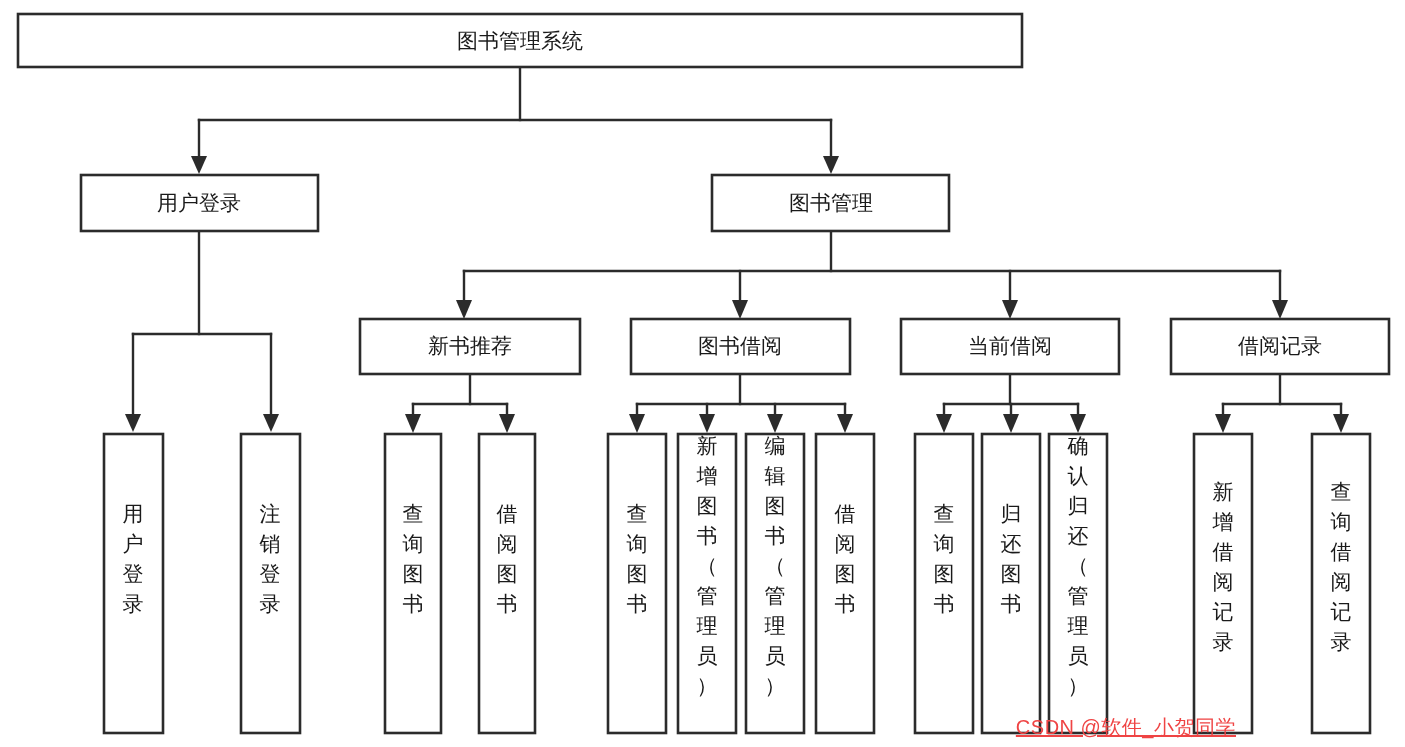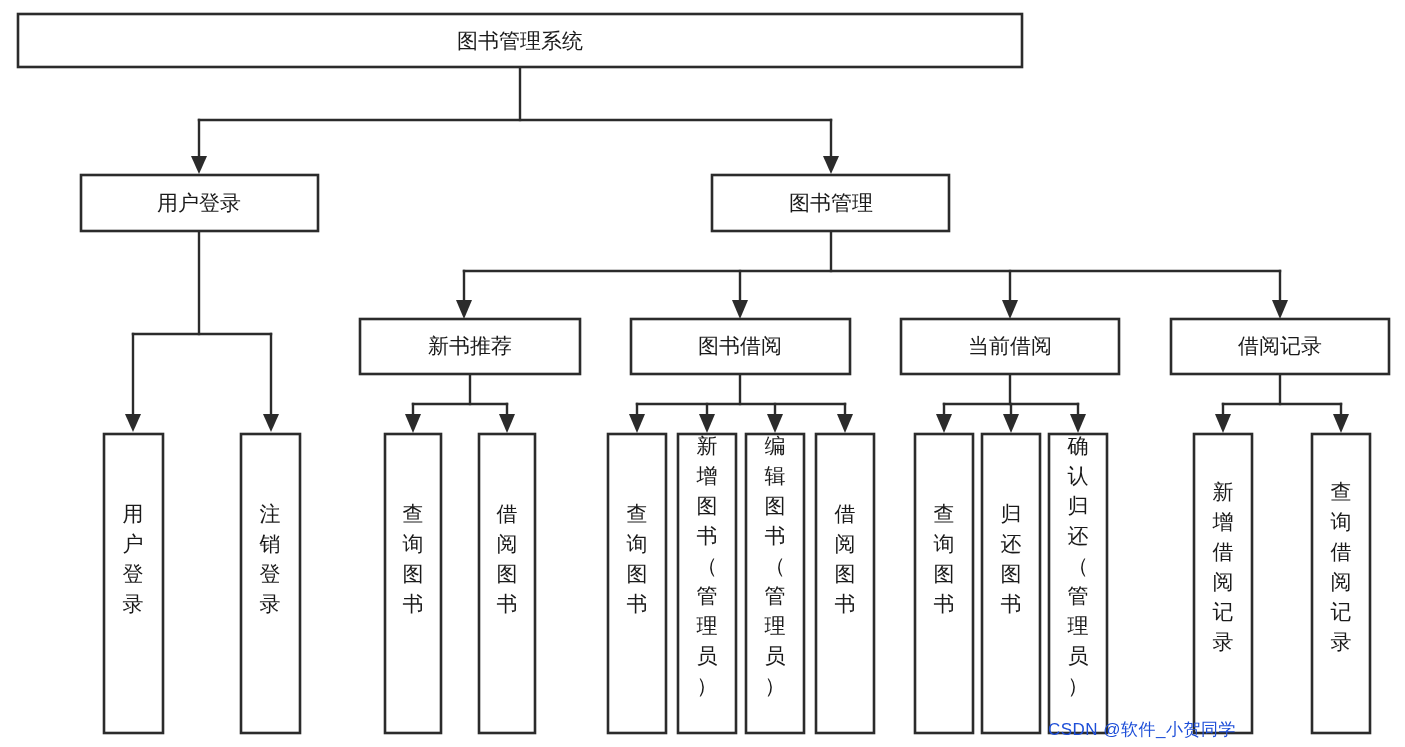--- a/index.html
+++ b/index.html
@@ -54,25 +54,26 @@
     font-family: "Liberation Sans", "DejaVu Sans", sans-serif;
     fill: #1a1a1a;
     font-size: 21px;
     text-anchor: middle;
   }
   .watermark {
     position: absolute;
     right: 12px;
     bottom: 6px;
     font-family: "Liberation Sans", "DejaVu Sans", sans-serif;
-    font-size: 17px;
-    color: #1d4ed8;
+    font-size: 20px;
+    color: #ef4444;
     letter-spacing: 0.5px;
     white-space: nowrap;
     user-select: none;
+    text-decoration: underline;
   }
 </style>
 </head>
 <body>
 
 <div id="diagram-root">
 
   <svg class="diagram" viewBox="0 0 1405 747" xmlns="http://www.w3.org/2000/svg">
 
     <g>

